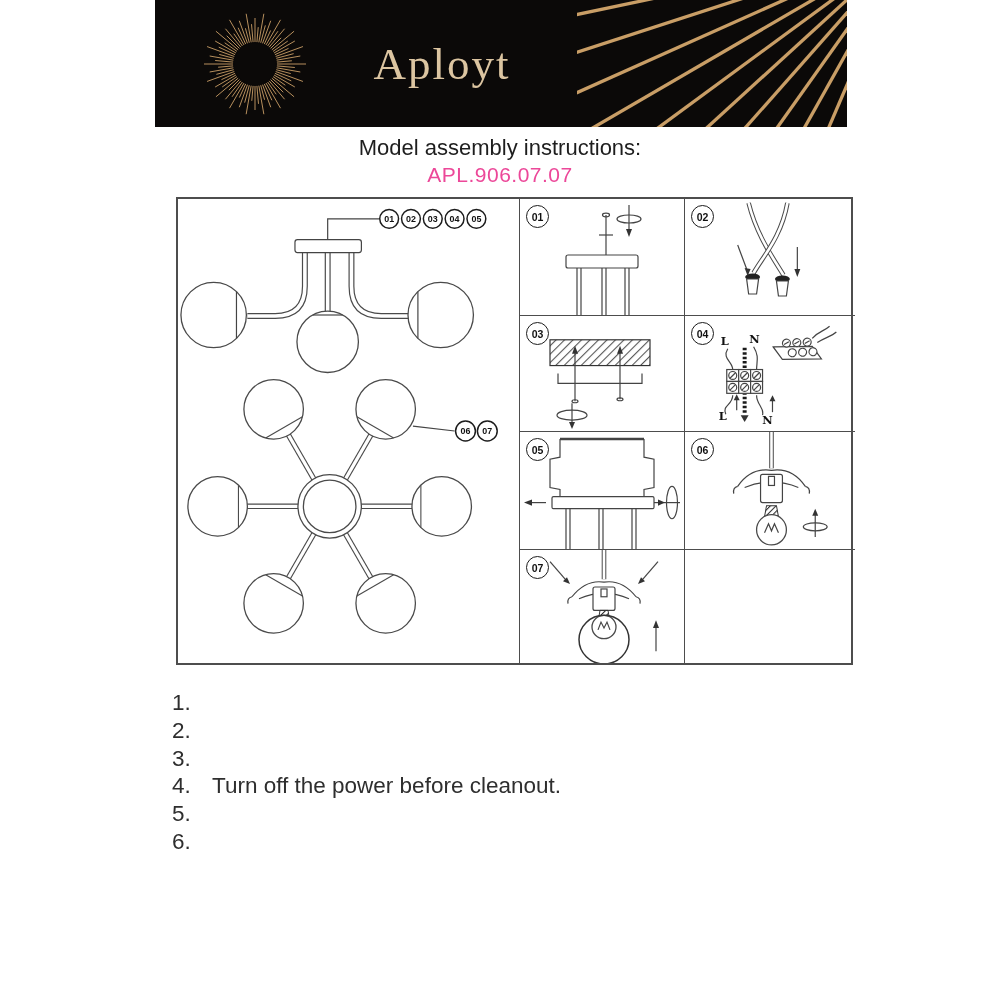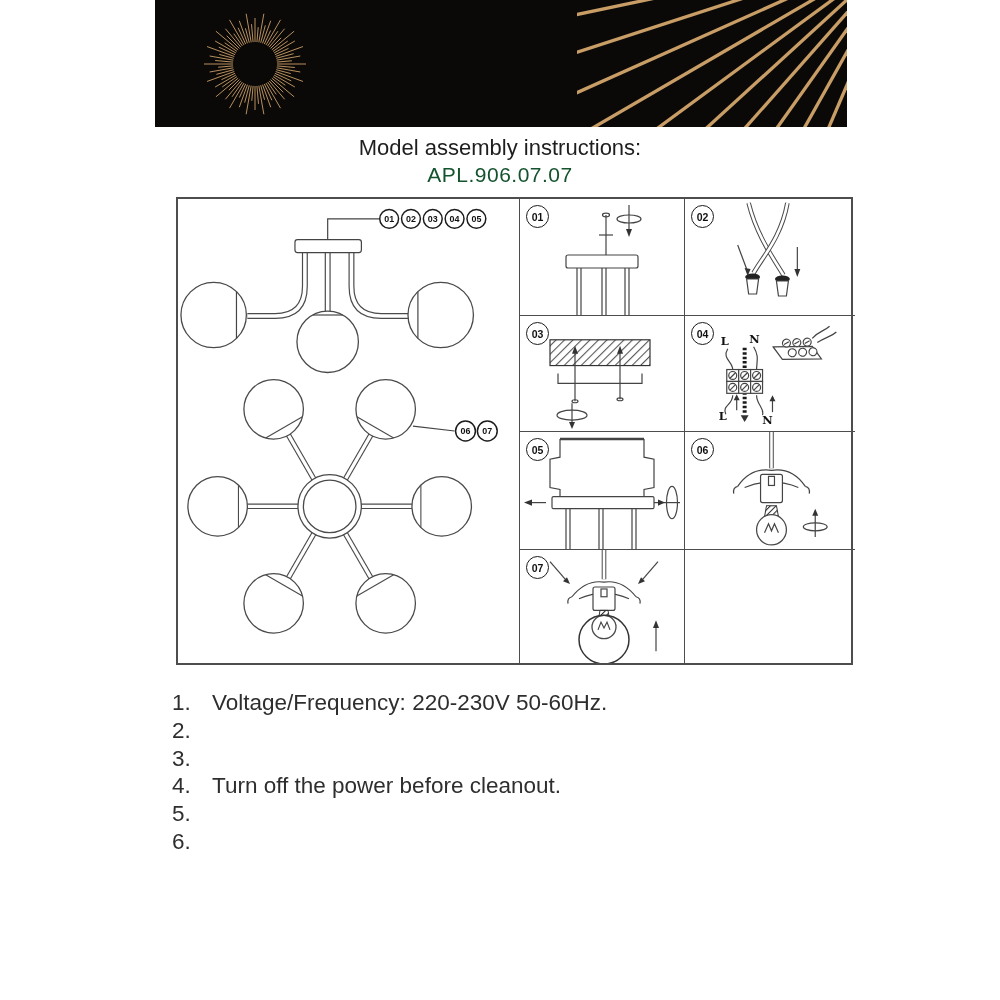--- a/index.html
+++ b/index.html
@@ -23,21 +23,21 @@
   .brand{
     position:absolute;left:172px;top:0;height:127px;width:230px;
     display:flex;align-items:center;justify-content:center;
     font-family:"Liberation Serif", serif;
     font-size:45px;color:#dcc5a1;letter-spacing:2px;
   }
   
   .title1{position:absolute;left:0;top:135px;width:1000px;text-align:center;
     font-size:22px;color:#1e1e1e;}
   .title2{position:absolute;left:0;top:163px;width:1000px;text-align:center;
-    font-size:21px;color:#14532d;letter-spacing:.5px;}
+    font-size:21px;color:#ec4899;letter-spacing:.5px;}
   
   .figure{
     position:absolute;left:176px;top:197px;width:677px;height:468px;
     border:2px solid var(--line);box-sizing:border-box;background:#fff;
   }
   .panel{
     position:absolute;left:0;top:0;width:342px;height:100%;
     border-right:1px solid var(--line);box-sizing:border-box;
   }
   .panel svg{position:absolute;inset:0;width:100%;height:100%;}
@@ -149,20 +149,21 @@
       <line x1="116.85297774861752" y1="49.85867258689613" x2="139.06826659906787" y2="31.21783190598648" stroke="#c99e66" stroke-width="0.9"></line>
       <line x1="118.02134497435782" y1="51.38131840027698" x2="132.76608177155967" y2="41.05694254595814" stroke="#c99e66" stroke-width="0.9"></line>
       <line x1="119.05255888325766" y1="53.00000000000001" x2="139.8371685740842" y2="41.000000000000014" stroke="#c99e66" stroke-width="0.9"></line>
       <line x1="119.93877131480629" y1="54.7023982417046" x2="133.53338812035605" y2="48.3631243155941" stroke="#c99e66" stroke-width="0.9"></line>
       <line x1="120.67323765728999" y1="56.47555684683529" x2="147.9243236600813" y2="46.5569726903909" stroke="#c99e66" stroke-width="0.9"></line>
       <line x1="121.25036817835951" y1="58.30598100774454" x2="138.63703305156272" y2="53.64723819589917" stroke="#c99e66" stroke-width="0.9"></line>
       <line x1="121.66577056626858" y1="60.17974009132753" x2="145.30115663856157" y2="56.0121838273212" stroke="#c99e66" stroke-width="0.9"></line>
       <line x1="121.9162833580184" y1="62.082573659551514" x2="136.85920382939457" y2="60.775237518336645" stroke="#c99e66" stroke-width="0.9"></line>
       <circle cx="100" cy="64" r="21" fill="#0b0908"></circle>
     </svg>
+  <div class="brand">Aployt</div>
   <svg id="fanrays" viewBox="0 0 270 127">
       <line x1="330" y1="-55" x2="240.31977217302392" y2="406.36477622040206" stroke="#c99e66" stroke-width="3.3"></line>
       <line x1="330" y1="-55" x2="191.80104714081722" y2="394.2227169552152" stroke="#c99e66" stroke-width="3.3"></line>
       <line x1="330" y1="-55" x2="144.84730249225296" y2="376.99360944996016" stroke="#c99e66" stroke-width="3.3"></line>
       <line x1="330" y1="-55" x2="99.99024767804224" y2="354.87255804309666" stroke="#c99e66" stroke-width="3.3"></line>
       <line x1="330" y1="-55" x2="57.737848998940876" y2="328.11006399242046" stroke="#c99e66" stroke-width="3.3"></line>
       <line x1="330" y1="-55" x2="18.568577338603347" y2="297.009188770831" stroke="#c99e66" stroke-width="3.3"></line>
       <line x1="330" y1="-55" x2="-17.07401009416526" y2="261.9221221643501" stroke="#c99e66" stroke-width="3.3"></line>
       <line x1="330" y1="-55" x2="-48.786292656802345" y2="223.24619403563327" stroke="#c99e66" stroke-width="3.3"></line>
       <line x1="330" y1="-55" x2="-76.2091569182412" y2="181.41937491621053" stroke="#c99e66" stroke-width="3.3"></line>
@@ -438,21 +439,20 @@
       </svg>
     </div>
 
     <div class="gcell bl bt"></div>
   </div>
 </div>
 
 <div class="inst">
   <div class="inst-row">
     <span class="inst-num">1.</span>
-    <span class="inst-text">Voltage/Frequency: 220-230V 50-60Hz.</span>
   </div>
   <div class="inst-row">
     <span class="inst-num">2.</span>
   </div>
   <div class="inst-row">
     <span class="inst-num">3.</span>
   </div>
   <div class="inst-row">
     <span class="inst-num">4.</span>
     <span class="inst-text">Turn off the power before cleanout.</span>

